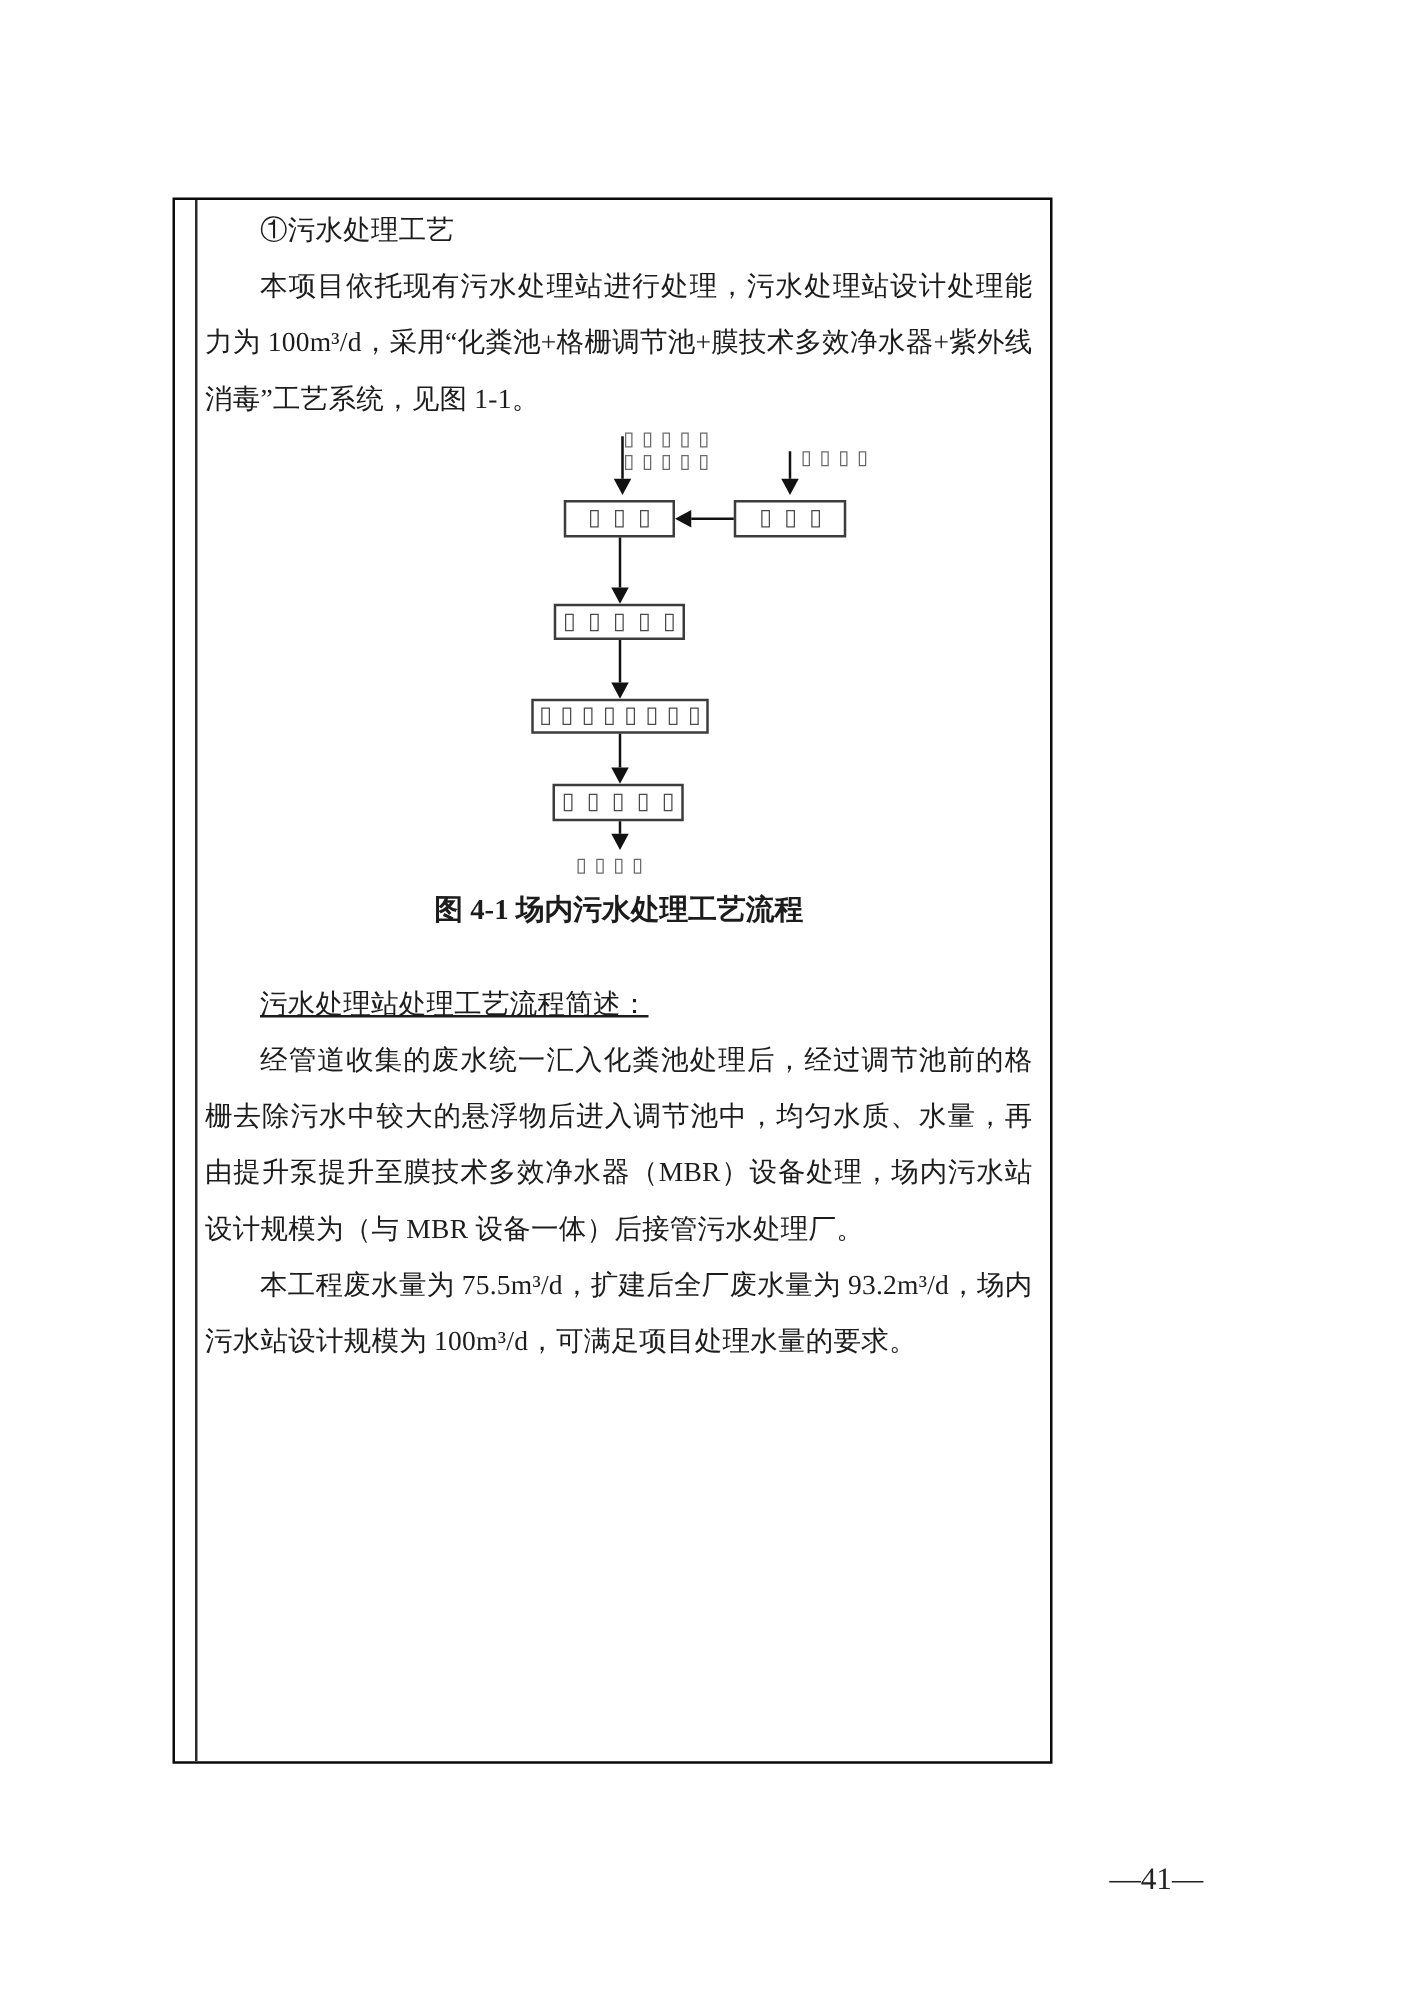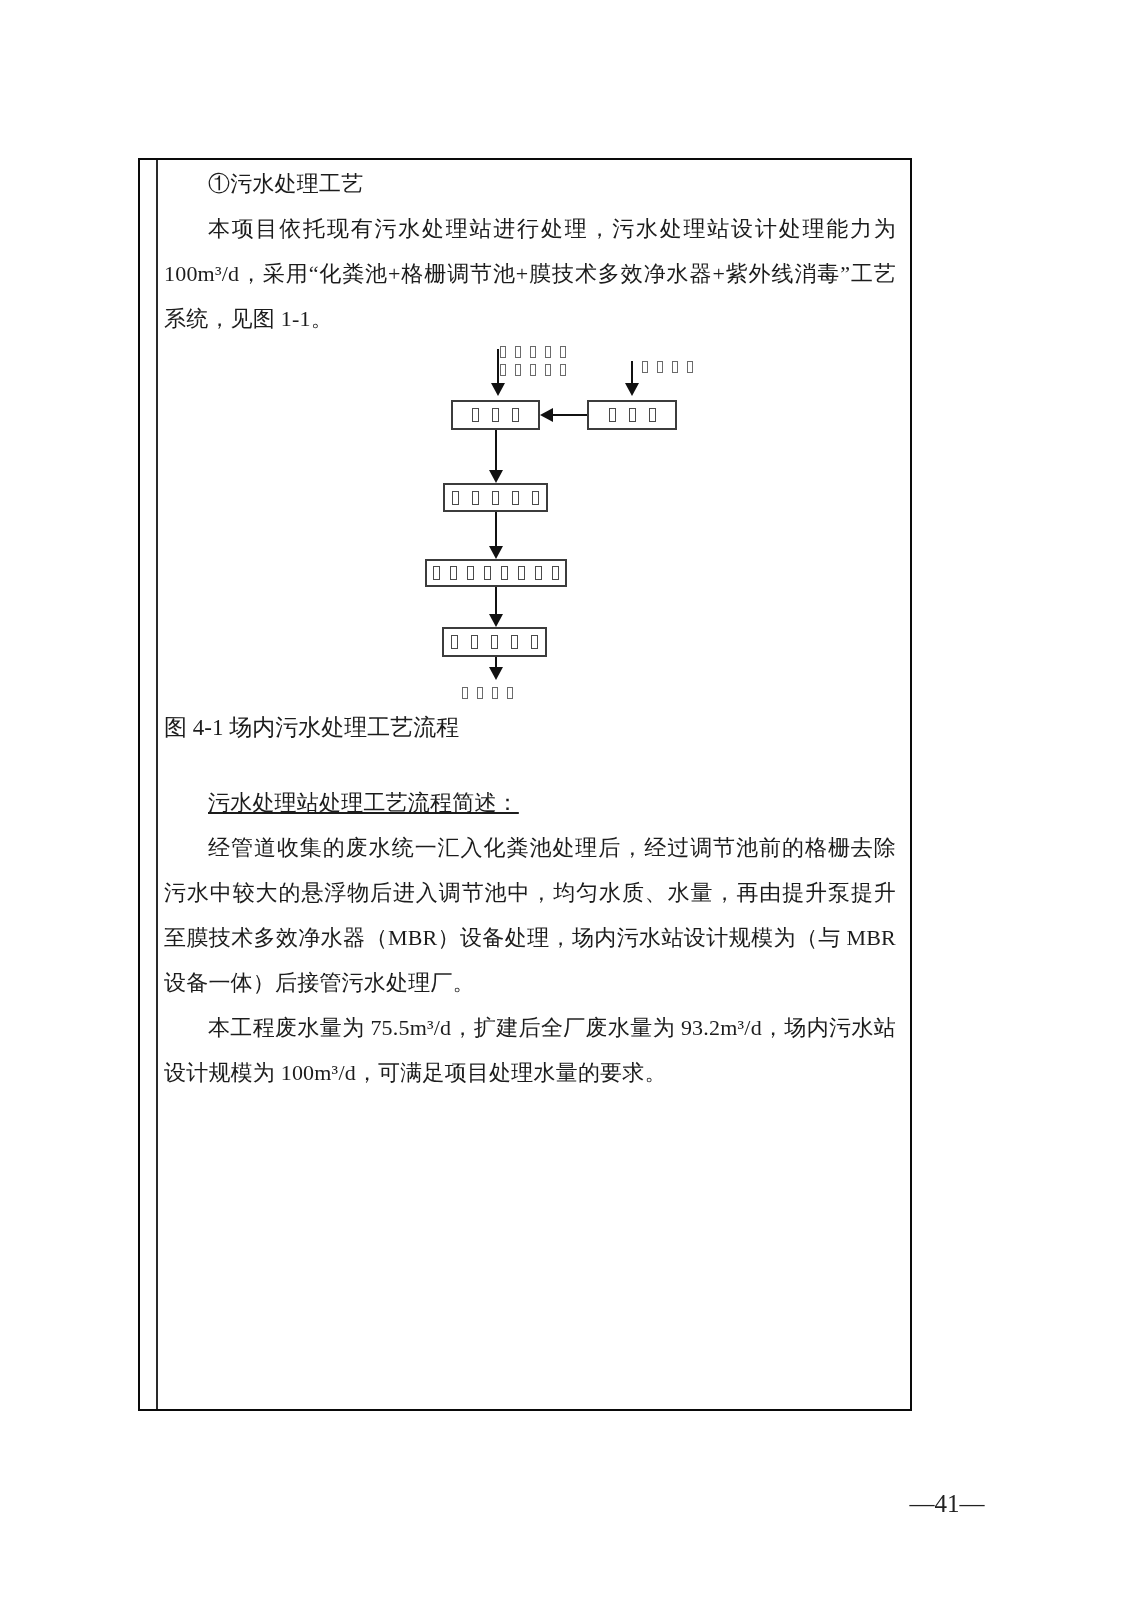--- a/index.html
+++ b/index.html
@@ -9,21 +9,21 @@
     position: relative;
     font-family: "Liberation Serif", "DejaVu Serif", serif;
     color: #1c1c1c;
     overflow: hidden;
   }
 
   
   .doc-table {
     position: absolute;
     left: 138px; top: 158px;
-    width: 774px; height: 1253px;
+    width: 704px; height: 1253px;
     border: 2.5px solid #0a0a0a;
     background: #ffffff;
     overflow: hidden;
   }
   .inner-vline {
     position: absolute;
     left: 16px; top: 0; bottom: 0;
     width: 1.5px; background: #2a2a2a;
   }
   .content {
@@ -36,22 +36,23 @@
   .para {
     font-size: 22px;
     line-height: 45px;
     text-align: justify;
     text-indent: 2em;
     letter-spacing: 0.2px;
   }
   .para.mt { margin-top: 30px; text-decoration: underline; }
   .fig-caption {
     font-size: 23px;
-    font-weight: 400;
+    font-weight: 700;
     line-height: 45px;
+    text-align: center;
   }
 
   
   .flowchart {
     position: relative;
     width: 100%;
     height: 364px;
   }
   .fc-box {
     position: absolute;
@@ -91,21 +92,21 @@
   .ah-left {
     position: absolute; width: 0; height: 0;
     border-top: 7px solid transparent;
     border-bottom: 7px solid transparent;
     border-right: 13px solid #111;
   }
 
   
   .page-number {
     position: absolute;
-    left: 897px; top: 1490px;
+    left: 875px; top: 1490px;
     width: 100px;
     text-align: center;
     font-size: 25px;
     color: #222;
   }
 </style>
 </head>
 <body>
 
 <div class="doc-table">

